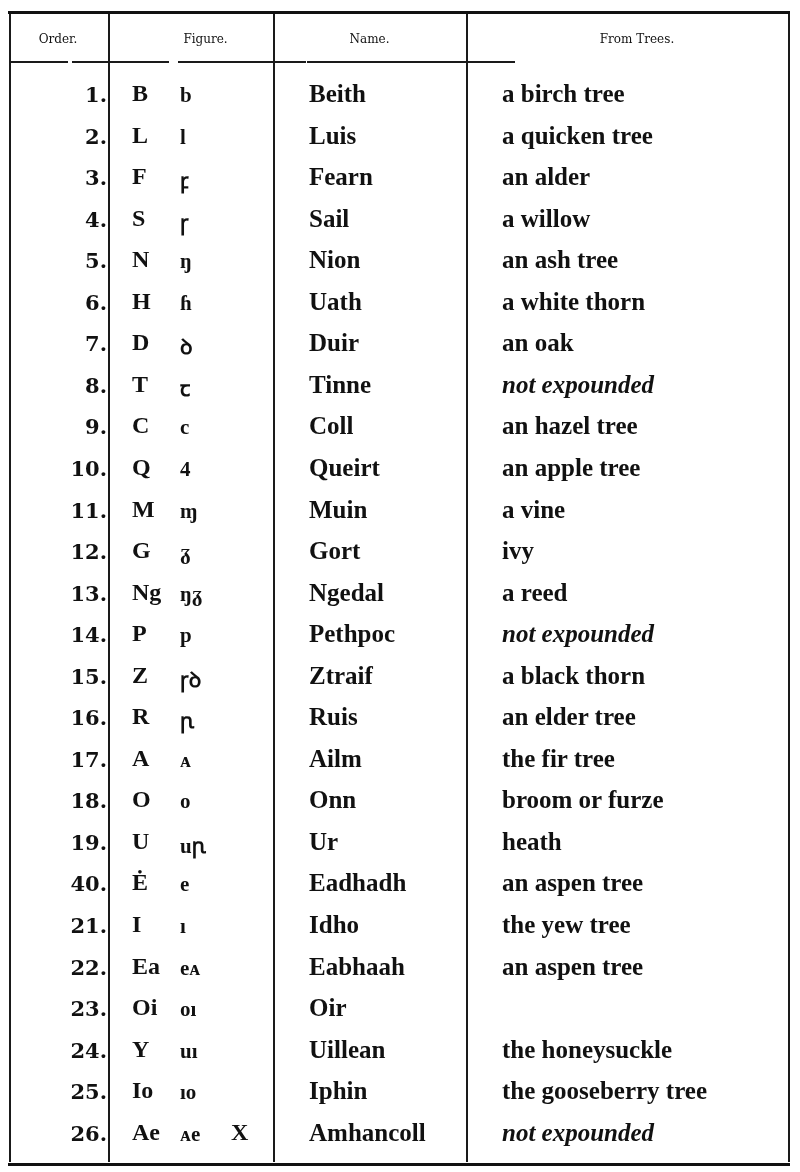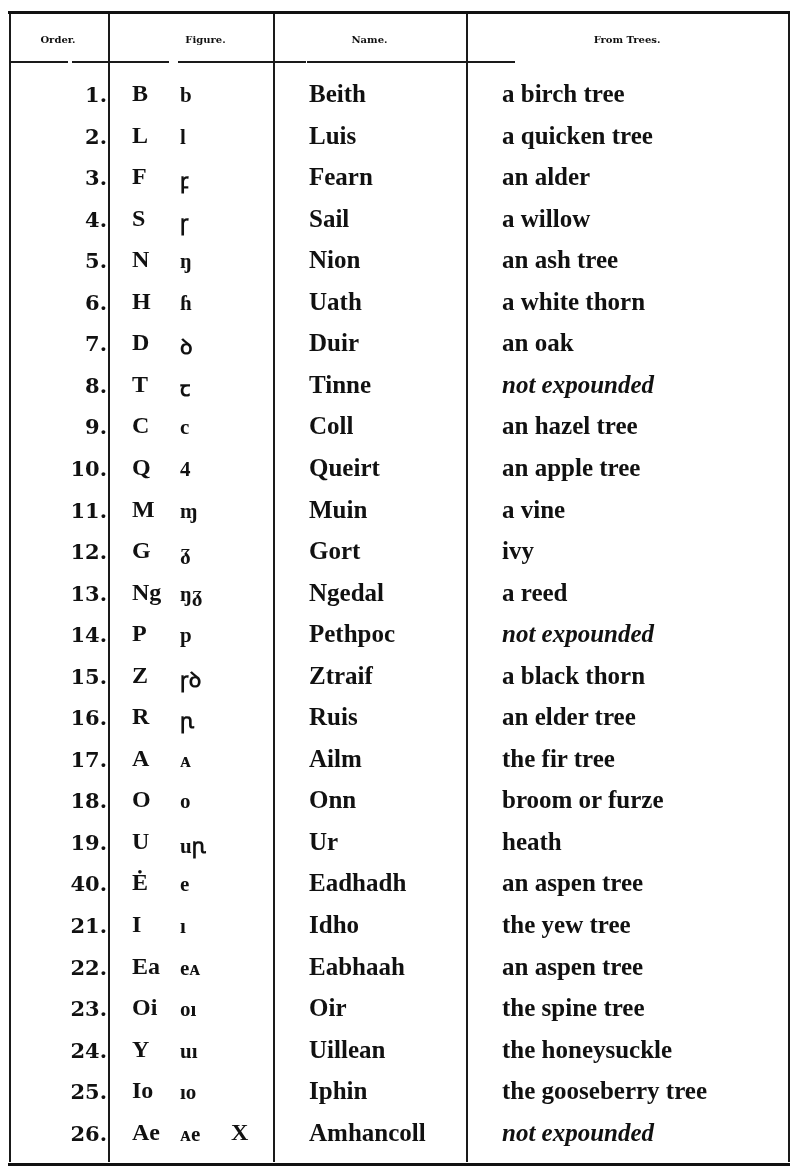--- a/index.html
+++ b/index.html
@@ -47,22 +47,22 @@
       height: 50px;
     }
     .hcell {
       position: absolute;
       top: 0;
       height: 50px;
       display: flex;
       align-items: center;
       justify-content: center;
       font-family: "DejaVu Serif", serif;
-      font-weight: bold;
-      font-size: 10px;
+      font-weight: normal;
+      font-size: 12px;
     }
     .hrule {
       position: absolute;
       top: 61px;
       height: 2px;
       background: #1a1a1a;
     }
     .row {
       position: absolute;
       left: 8px;
@@ -134,21 +134,21 @@
   <div class="vline" style="left:9px;"></div>
   <div class="vline" style="left:108px;"></div>
   <div class="vline" style="left:273px;"></div>
   <div class="vline" style="left:466px;"></div>
   <div class="vline" style="left:788px;"></div>
 
   <div class="header-row">
     <div class="hcell" style="left:0;width:100px;">Order.</div>
     <div class="hcell" style="left:100px;width:195px;">Figure.</div>
     <div class="hcell" style="left:265px;width:193px;">Name.</div>
-    <div class="hcell" style="left:458px;width:322px;text-align:center;">From Trees.</div>
+    <div class="hcell" style="left:468px;width:322px;text-align:center;">From Trees.</div>
   </div>
   <div class="hrule" style="left:10px;width:58px;"></div>
   <div class="hrule" style="left:72px;width:97px;"></div>
   <div class="hrule" style="left:178px;width:128px;"></div>
   <div class="hrule" style="left:307px;width:208px;"></div>
 
   <div id="rows-container">
       <div class="row" style="top: 74px;">
         <span class="c-order">1.</span>
         <span class="c-fig-latin">B</span>
@@ -324,21 +324,20 @@
         <span class="c-fig-extra"></span>
         <span class="c-name">Eabhaah</span>
         <span class="c-tree">an aspen tree</span>
       </div>
       <div class="row" style="top: 988.1px;">
         <span class="c-order">23.</span>
         <span class="c-fig-latin">Oi</span>
         <span class="c-fig-irish">oı</span>
         <span class="c-fig-extra"></span>
         <span class="c-name">Oir</span>
-        <span class="c-tree">the spine tree</span>
       </div>
       <div class="row" style="top: 1029.65px;">
         <span class="c-order">24.</span>
         <span class="c-fig-latin">Y</span>
         <span class="c-fig-irish">uı</span>
         <span class="c-fig-extra"></span>
         <span class="c-name">Uillean</span>
         <span class="c-tree">the honeysuckle</span>
       </div>
       <div class="row" style="top: 1071px;">

